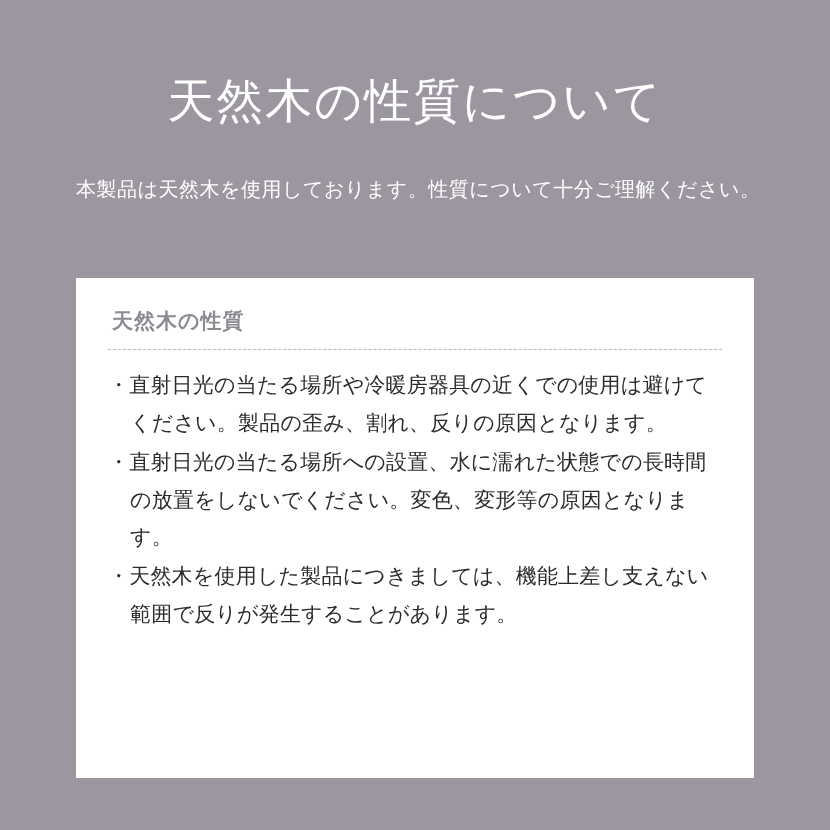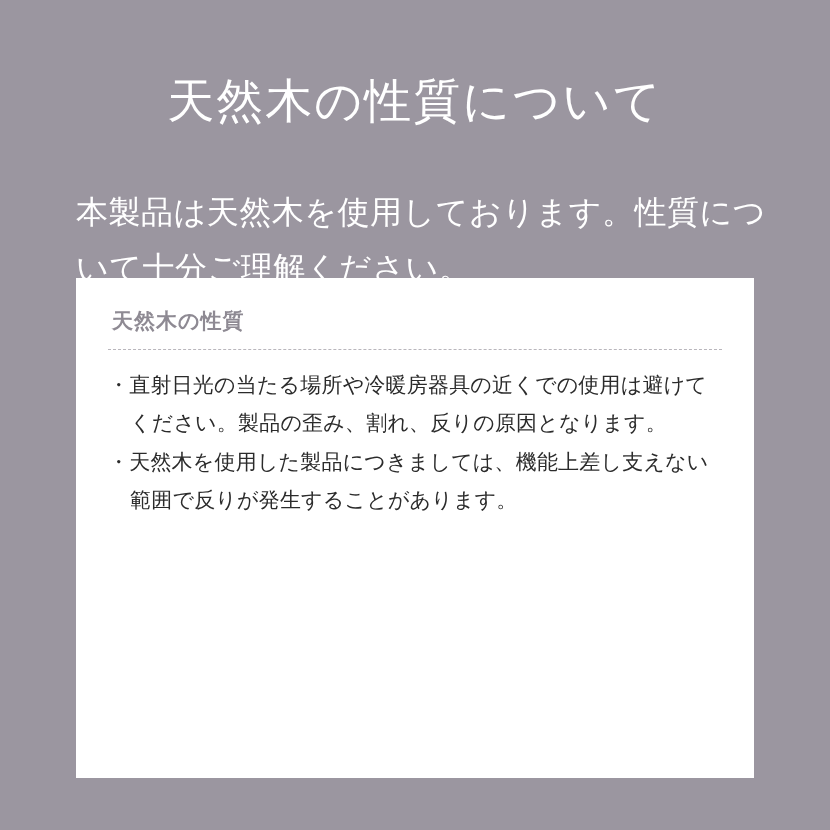--- a/index.html
+++ b/index.html
@@ -30,21 +30,21 @@
     font-weight: 400;
     letter-spacing: 2px;
     line-height: 1.2;
   }
   .lead {
     position: absolute;
     top: 152px;
     left: 76px;
     width: 690px;
     color: #ffffff;
-    font-size: 32px;
+    font-size: 20px;
     font-weight: 400;
     line-height: 1.75;
     letter-spacing: 0.5px;
   }
   .card {
     position: absolute;
     top: 278px;
     left: 76px;
     width: 678px;
     height: 500px;
@@ -88,17 +88,18 @@
 
   <h1 class="title">天然木の性質について</h1>
 
   <p class="lead">本製品は天然木を使用しております。性質について十分ご理解ください。</p>
 
   <div class="card">
     <h2 class="card-title">天然木の性質</h2>
     <hr class="divider">
     <ul class="bullet-list">
       <li>・直射日光の当たる場所や冷暖房器具の近くでの使用は避けてください。製品の歪み、割れ、反りの原因となります。</li>
+      <li>・直射日光の当たる場所への設置、水に濡れた状態での長時間の放置をしないでください。変色、変形等の原因となります。</li>
       <li>・天然木を使用した製品につきましては、機能上差し支えない範囲で反りが発生することがあります。</li>
     </ul>
   </div>
 
 </div>
 
 </body></html>

